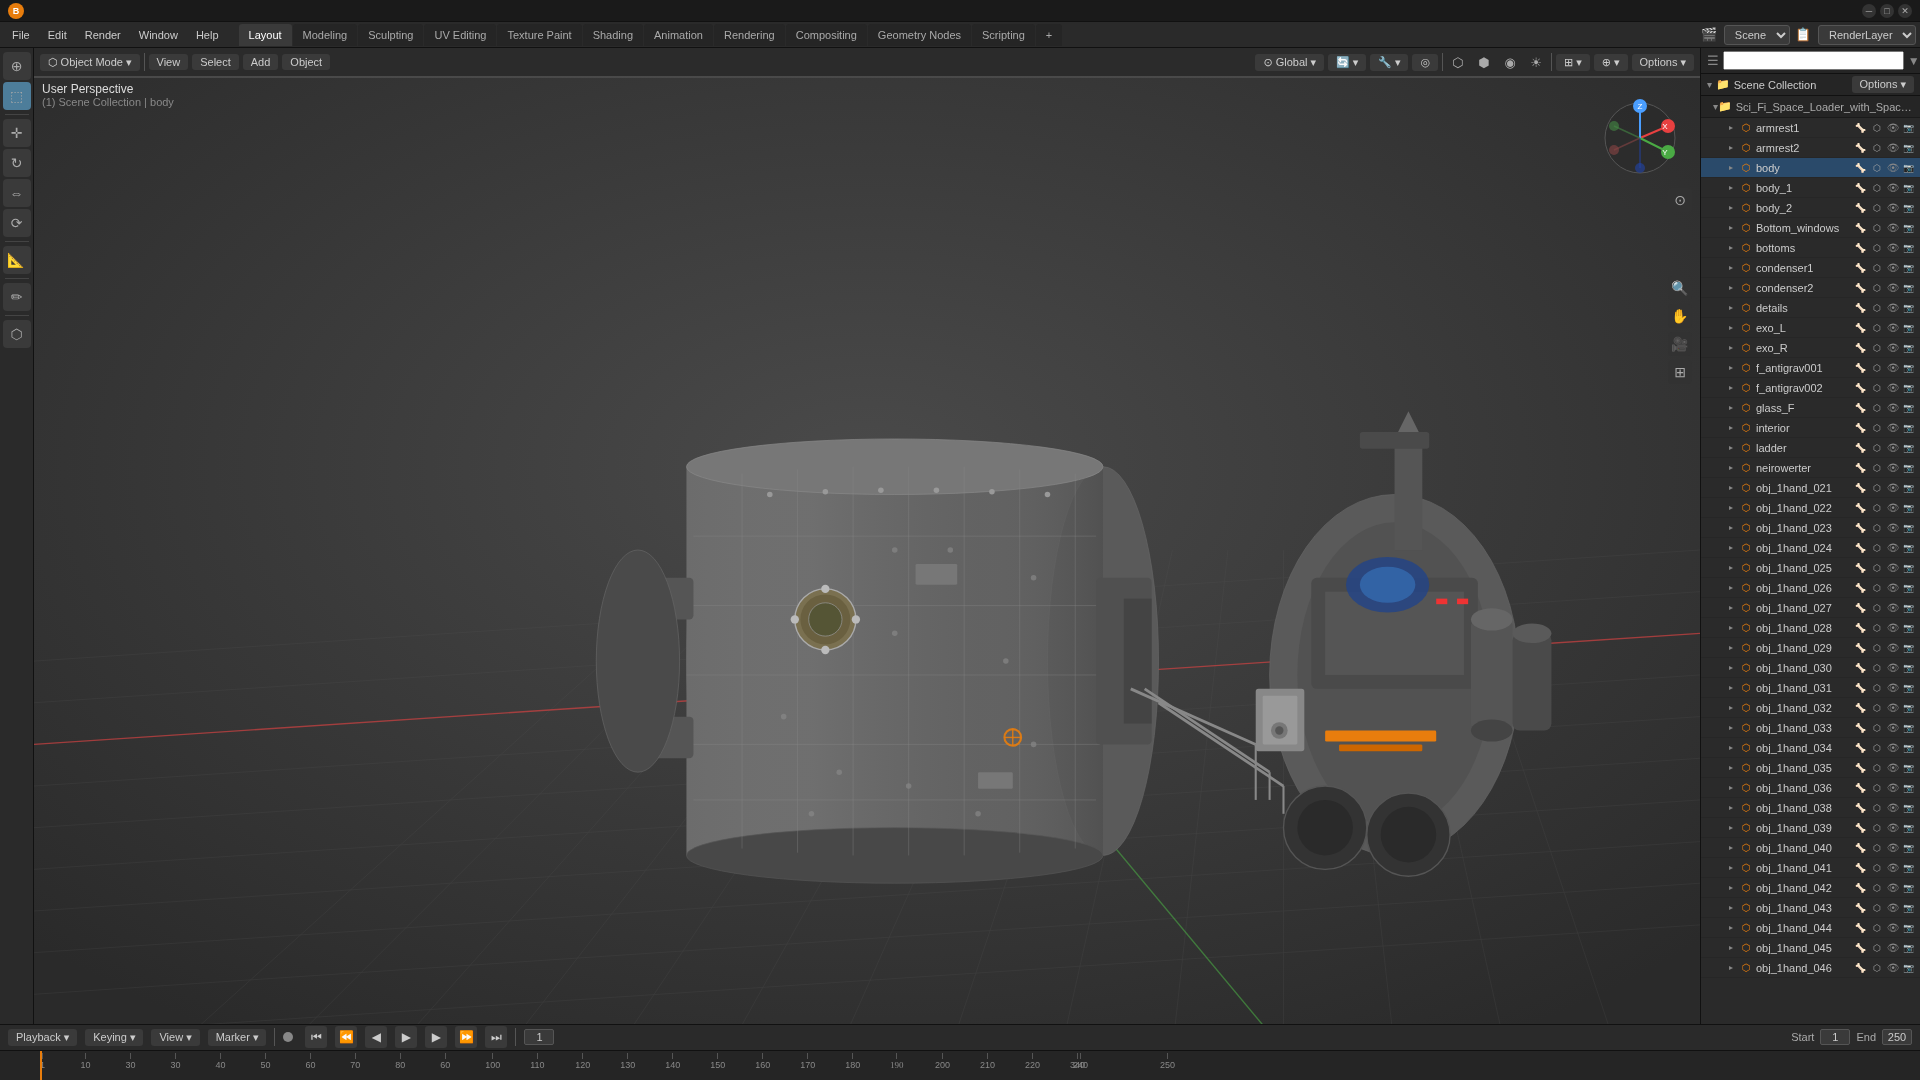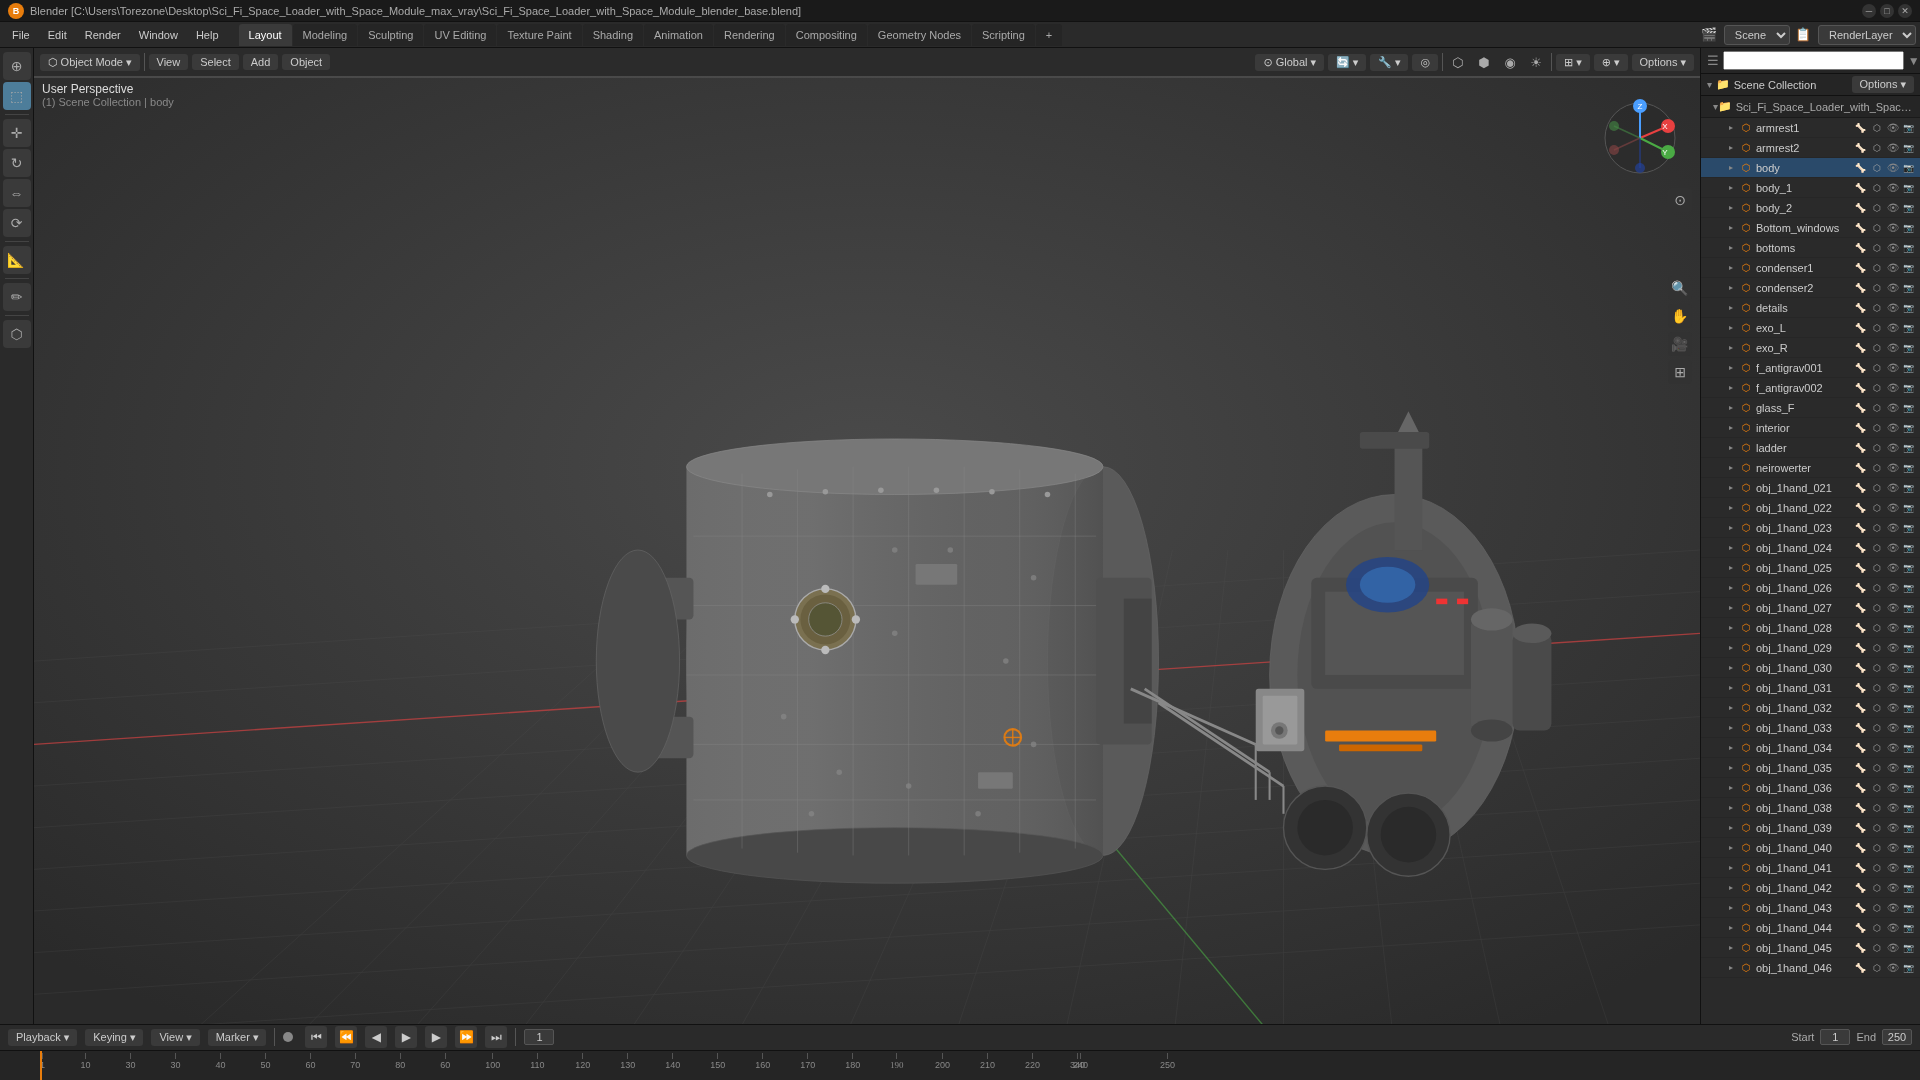--- a/index.html
+++ b/index.html
@@ -491,21 +491,20 @@
       border-radius: 2px;
       padding: 1px;
     }
   </style>
 </head>
 <body>
 
 <div id="title-bar">
   <div id="title-bar-left">
     <div id="blender-logo">B</div>
-    <span id="title-text">Blender [C:\Users\Torezone\Desktop\Sci_Fi_Space_Loader_with_Space_Module_max_vray\Sci_Fi_Space_Loader_with_Space_Module_blender_base.blend]</span>
   </div>
   <div id="window-controls">
     <div class="win-btn win-btn-min">─</div>
     <div class="win-btn win-btn-max">□</div>
     <div class="win-btn win-btn-close">✕</div>
   </div>
 </div>
 
 <div id="menu-bar">
   <div id="menu-bar-left">

